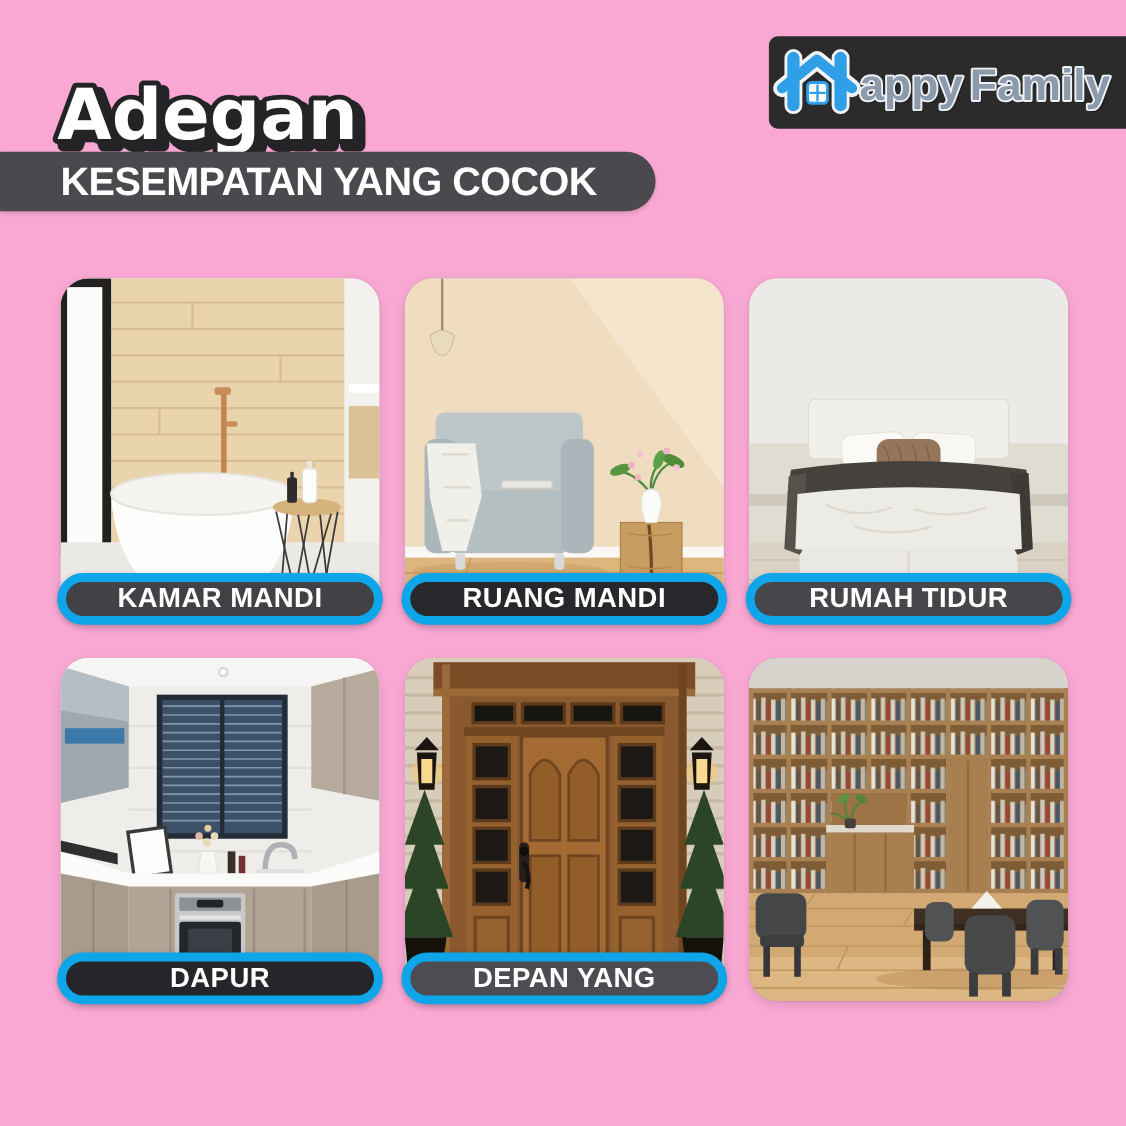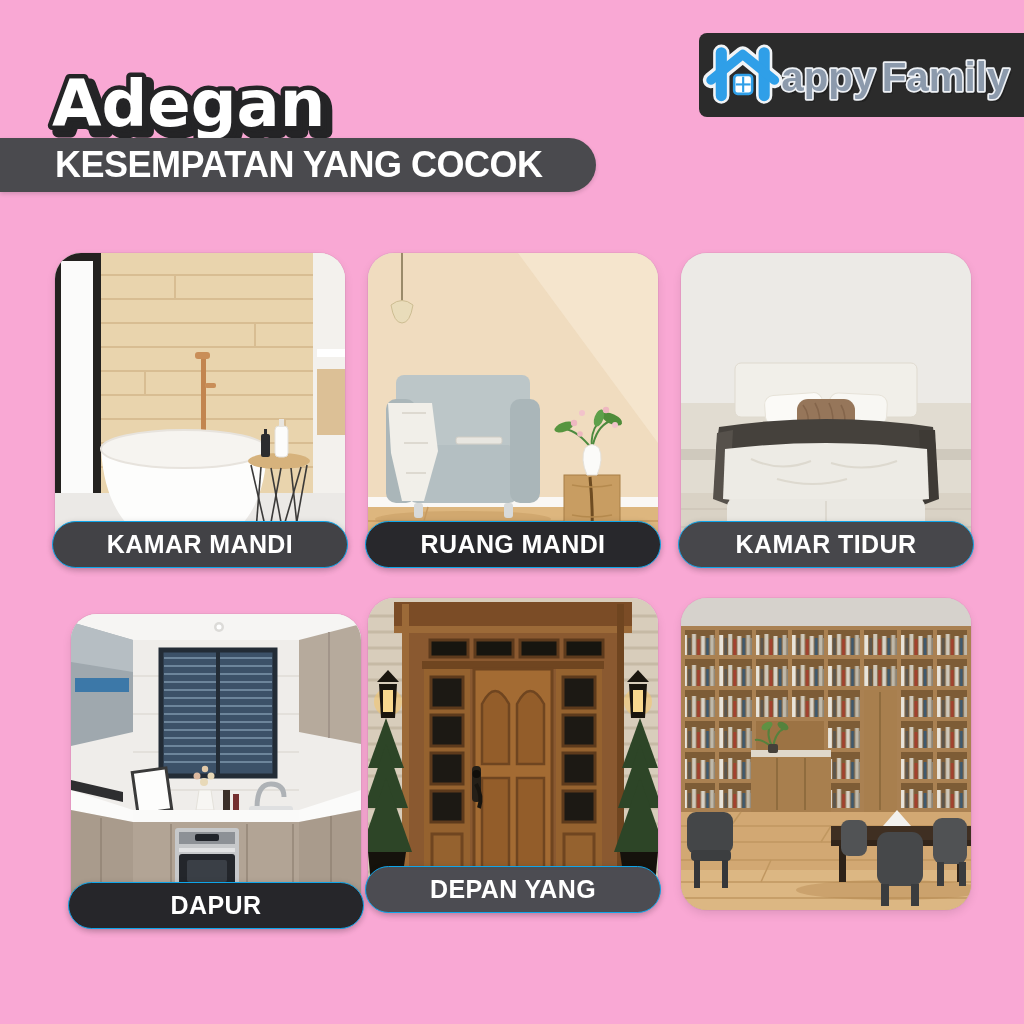--- a/index.html
+++ b/index.html
@@ -14,21 +14,21 @@
   .banner span{color:#fff;font-size:36px;font-weight:700;letter-spacing:-.5px;white-space:nowrap;}
   
   .logo{position:absolute;right:0;top:33px;width:325px;height:84px;background:#2b2b2b;
         border-radius:8px 0 0 8px;}
   .logo svg{display:block;width:100%;height:100%;}
   
   .card{position:absolute;width:290px;height:312px;}
   .photo{position:absolute;inset:0;border-radius:26px;overflow:hidden;
          box-shadow:0 0 0 1px rgba(0,0,0,.04),0 4px 10px rgba(0,0,0,.10);background:#ddd;}
   .photo svg{display:block;width:100%;height:100%;}
-  .pill{position:absolute;left:-3px;right:-3px;bottom:-3px;height:47px;border:1px solid #0ea5e9;
+  .pill{position:absolute;left:-3px;right:-3px;bottom:-3px;height:47px;border:8px solid #0ea5e9;
         border-radius:24px;display:flex;align-items:center;justify-content:center;
         box-sizing:border-box;background:#333;box-shadow:0 2px 6px rgba(0,0,0,.22);}
   .pill span{color:#fff;font-size:25px;font-weight:700;letter-spacing:.4px;white-space:nowrap;}
 </style>
 </head>
 <body>
 
 <div class="page" style="background: #f9a8d4;">
 
   <svg class="title-svg" viewBox="0 0 330 120">
@@ -200,25 +200,25 @@
           <polygon points="254,177 238,177 242,252 258,246" fill="#3e3a35"></polygon>
           <path d="M44,196 q101,-12 202,0 l2,50 q-103,12 -206,0 Z" fill="#edebe5"></path>
           <path d="M70,206 q30,14 60,2 M150,210 q34,10 66,-2 M96,226 q36,10 70,0" stroke="#ddd9cf" stroke-width="2" fill="none"></path>
           <rect x="46" y="246" width="198" height="34" rx="7" fill="#eae8e2"></rect>
           <line x1="145" y1="248" x2="145" y2="278" stroke="#ddd9d0" stroke-width="2"></line>
         </g>
         <ellipse cx="145" cy="286" rx="118" ry="8" fill="#c6bfb0" opacity=".55"></ellipse>
       </svg>
     </div>
     <figcaption class="pill" style="background: rgb(71, 71, 75);">
-      <span>KAMAR TIDUR</span>
+      <span>RUMAH TIDUR</span>
     </figcaption>
   </figure>
 
-  <figure class="card" style="left:55px;top:598px;margin:16px">
+  <figure class="card" style="left:55px;top:598px;margin:0">
     <div class="photo">
       <svg viewBox="0 0 290 312" preserveAspectRatio="xMidYMid slice">
         <rect width="290" height="312" fill="#efedea"></rect>
         <rect width="290" height="26" fill="#f6f5f3"></rect>
         <circle cx="148" cy="13" r="5" fill="#dcdbd8"></circle>
           <circle cx="148" cy="13" r="2.5" fill="#ffffff"></circle>
         <g stroke="#e3e0db" stroke-width="2">
           <line x1="62" y1="62" x2="90" y2="62"></line>
             <line x1="204" y1="62" x2="228" y2="62"></line>
           <line x1="62" y1="100" x2="90" y2="100"></line>

